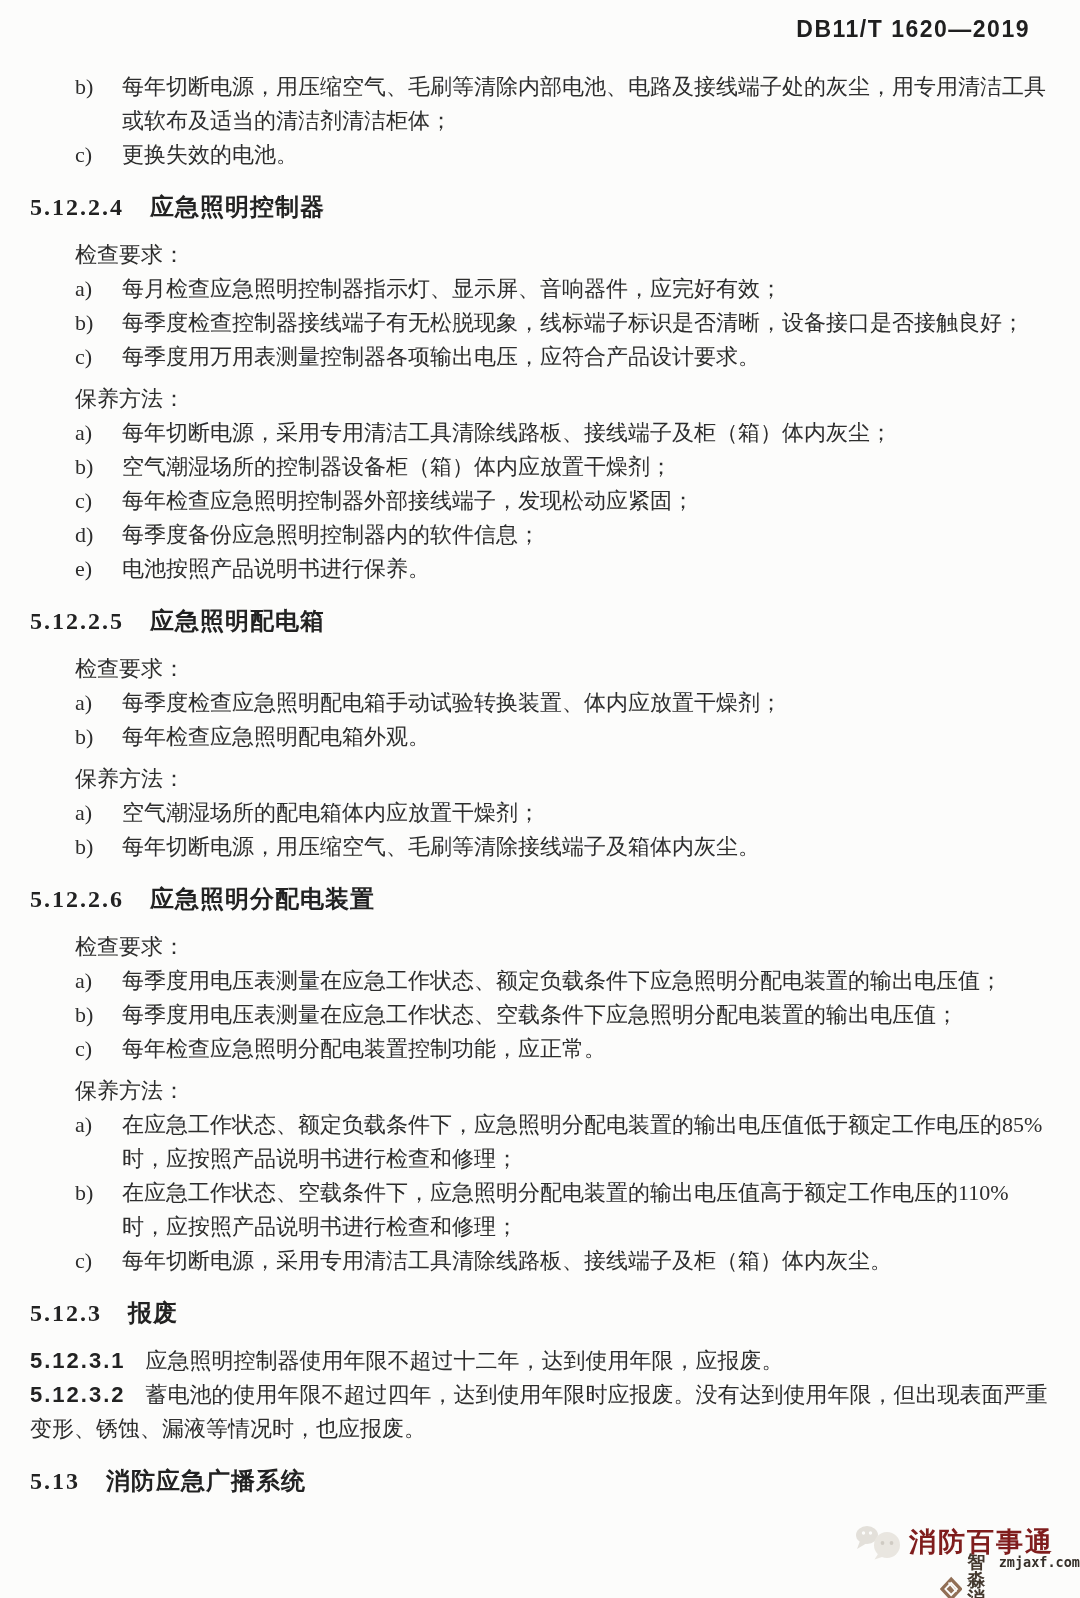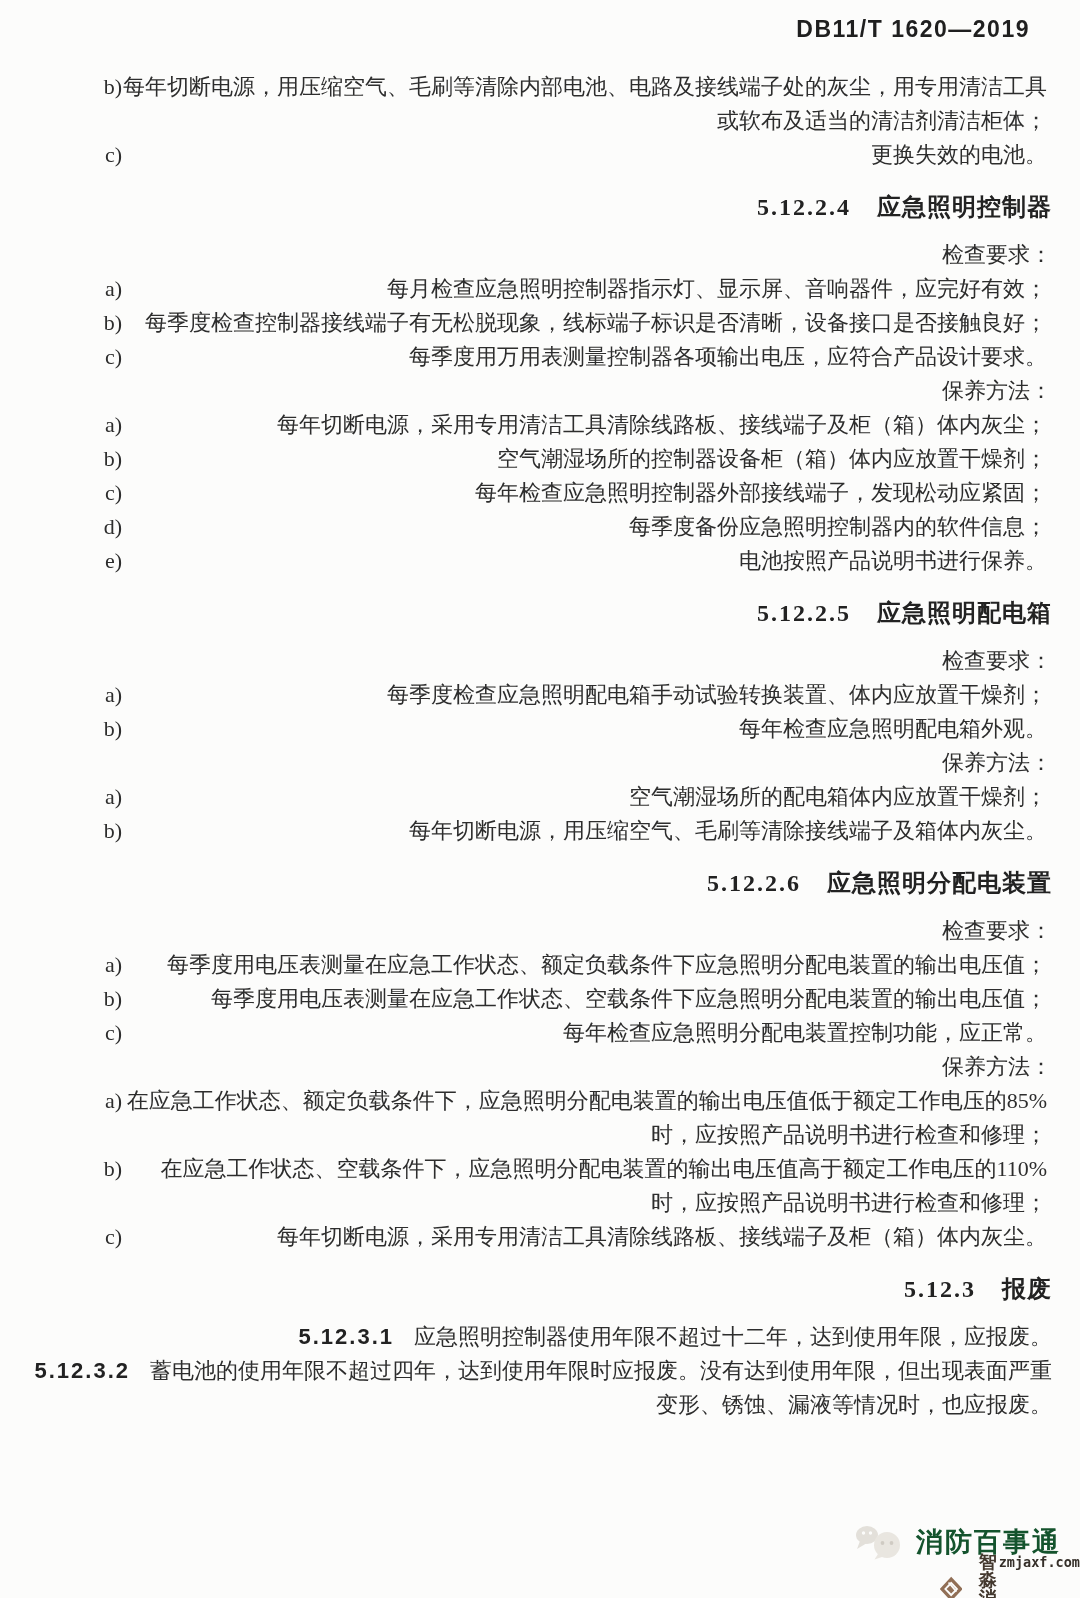--- a/index.html
+++ b/index.html
@@ -2,40 +2,40 @@
 <html lang="zh"><head>
 <meta charset="utf-8">
 <style>
   html,body{margin:0;padding:0;}
   body{
     width:1080px;height:1598px;
     background:#fbfbfa;
     font-family:"Liberation Serif","DejaVu Serif",serif;
     color:#2d2d2d;
   }
-  .page{position:relative;width:1080px;height:1598px;overflow:hidden;background:#fcfcfb;text-align:right;}
+  .page{position:relative;width:1080px;height:1598px;overflow:hidden;background:#fcfcfb;}
 
   .doc-header{
     position:absolute;top:16px;right:50px;
     font-family:"Liberation Sans","DejaVu Sans",sans-serif;
     font-weight:600;font-size:23px;letter-spacing:1.5px;color:#1f1f1f;
   }
 
   .content{
     position:absolute;top:70px;left:30px;width:1022px;
     font-size:22px;line-height:34px;
   }
 
   
   .li{display:flex;margin-left:45px;}
   .li .letter{flex:none;width:47px;}
   .li .t{width:925px;}
 
   
-  .plabel{margin-left:45px;}
+  .plabel{margin-left:45px;margin-top:8px;}
 
   
   .h{margin:16px 0 12px 0;font-size:24px;line-height:38px;font-weight:700;color:#222;}
   .h .num{
     font-family:Liberation Serif, serif;
     letter-spacing:2px;margin-right:26px;
   }
   .h .ttl{
     font-family:"Liberation Sans","DejaVu Sans",sans-serif;
     letter-spacing:1px;
@@ -44,22 +44,22 @@
   
   .clause{margin:0;}
   .clause .cnum{
     font-family:"Liberation Sans","DejaVu Sans",sans-serif;
     font-weight:700;letter-spacing:2px;margin-right:20px;color:#222;
   }
 
   
   .wm-reader{
     position:absolute;left:854px;top:1524px;
-    display:flex;align-items:center;gap:10px;
-    color:#14532d;
+    display:flex;align-items:center;gap:3px;
+    color:#7f1d1d;
     font-family:"Liberation Sans","DejaVu Sans",sans-serif;
     font-size:27px;font-weight:600;letter-spacing:2px;
     z-index:1;
   }
   .wm-brand{
     position:absolute;left:940px;top:1553px;
     display:flex;align-items:center;gap:5px;
     z-index:2;
   }
   .brand-col{display:flex;flex-direction:row;line-height:1;}
@@ -183,20 +183,23 @@
     <div class="h">
       <span class="num">5.12.3</span><span class="ttl">报废</span>
     </div>
     <p class="clause">
       <span class="cnum">5.12.3.1</span><span>应急照明控制器使用年限不超过十二年，达到使用年限，应报废。</span>
     </p>
     <p class="clause">
       <span class="cnum">5.12.3.2</span><span>蓄电池的使用年限不超过四年，达到使用年限时应报废。没有达到使用年限，但出现表面严重变形、锈蚀、漏液等情况时，也应报废。</span>
     </p>
 
+    <div class="h">
+      <span class="num">5.13</span><span class="ttl">消防应急广播系统</span>
+    </div>
 
   </div>
 
   <div class="wm-reader">
     <svg width="52" height="36" viewBox="0 0 52 36">
       <ellipse cx="13" cy="11" rx="11" ry="9" fill="#e3e0da"></ellipse>
       <path d="M6 17 L3 25 L13 19 Z" fill="#e3e0da"></path>
       <circle cx="9.5" cy="9" r="1.7" fill="#fcfcfb"></circle>
       <circle cx="16.5" cy="9" r="1.7" fill="#fcfcfb"></circle>
       <circle cx="33" cy="21" r="13" fill="#e9e6e0"></circle>

